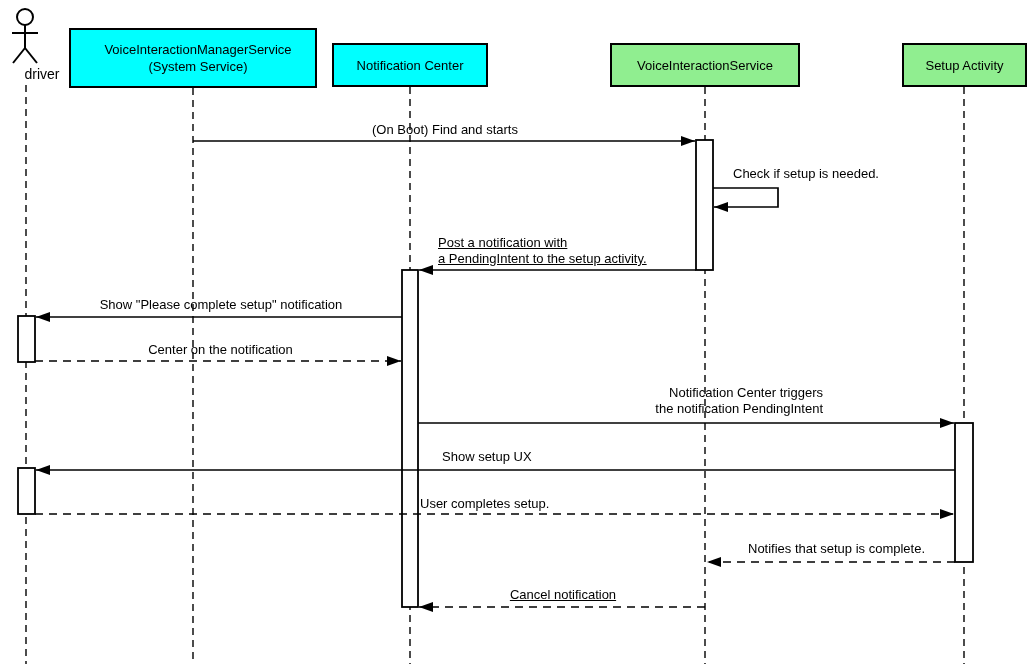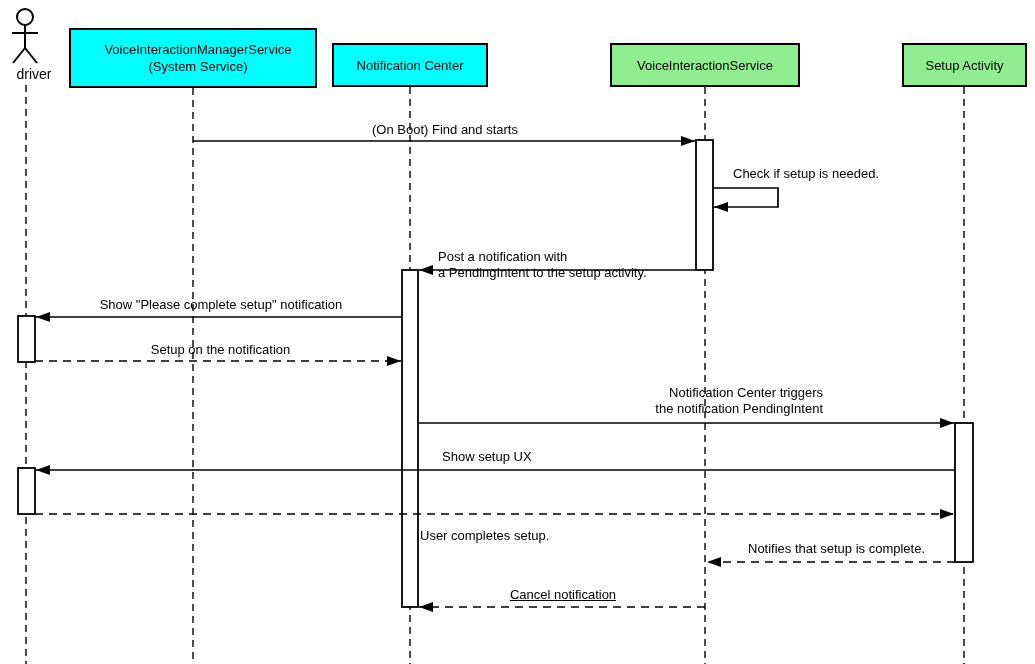--- a/index.html
+++ b/index.html
@@ -67,21 +67,21 @@
       <line class="arrow" x1="402" y1="317" x2="36" y2="317" marker-end="url(#ah)"></line>
       <line class="arrow dashed" x1="35" y1="361" x2="401" y2="361" marker-end="url(#ah)"></line>
       <line class="arrow" x1="418" y1="423" x2="954" y2="423" marker-end="url(#ah)"></line>
       <line class="arrow" x1="955" y1="470" x2="36" y2="470" marker-end="url(#ah)"></line>
       <line class="arrow dashed" x1="35" y1="514" x2="954" y2="514" marker-end="url(#ah)"></line>
       <line class="arrow dashed" x1="955" y1="562" x2="707" y2="562" marker-end="url(#ah)"></line>
       <line class="arrow dashed" x1="705" y1="607" x2="419" y2="607" marker-end="url(#ah)"></line>
     </g>
   </svg>
 
-  <div class="actor-label" style="left:8px;top:66px;width:52px;">driver</div>
+  <div class="actor-label" style="left:16px;top:66px;width:52px;">driver</div>
 
   <div class="pbox" style="left: 69px; top: 28px; width: 248px; height: 60px; background-color: rgb(0, 255, 255); padding-left: 10px;">
     <div>VoiceInteractionManagerService</div>
     <div>(System Service)</div>
   </div>
 
   <div class="pbox" style="left: 332px; top: 43px; width: 156px; height: 44px; background-color: rgb(0, 255, 255);">
     <div>Notification Center</div>
   </div>
 
@@ -90,35 +90,35 @@
   </div>
 
   <div class="pbox" style="left: 902px; top: 43px; width: 125px; height: 44px; background-color: rgb(144, 238, 144);">
     <div>Setup Activity</div>
   </div>
 
   <div class="msg l" style="left:733px;top:166px;width:190px;">Check if setup is needed.</div>
 
   <div class="msg c" style="left:335px;top:122px;width:220px;">(On Boot) Find and starts</div>
 
-  <div class="msg l" style="left:438px;top:249px;width:250px;">
+  <div class="msg l" style="left:438px;top:235px;width:250px;text-decoration:underline;">
     <div>Post a notification with</div>
     <div>a PendingIntent to the setup activity.</div>
   </div>
 
   <div class="msg c" style="left:76px;top:297px;width:290px;">Show "Please complete setup" notification</div>
 
-  <div class="msg c" style="left:118px;top:342px;width:205px;">Setup on the notification</div>
+  <div class="msg c" style="left:118px;top:342px;width:205px;">Center on the notification</div>
 
   <div class="msg l" style="left:593px;top:385px;width:230px;text-align:right;">
     <div>Notification Center triggers</div>
     <div>the notification PendingIntent</div>
   </div>
 
   <div class="msg l" style="left:442px;top:449px;width:110px;">Show setup UX</div>
 
-  <div class="msg l" style="left:420px;top:496px;width:150px;margin-top:32px;">User completes setup.</div>
+  <div class="msg l" style="left:420px;top:496px;width:150px;">User completes setup.</div>
 
   <div class="msg l" style="left:748px;top:541px;width:215px;">Notifies that setup is complete.</div>
 
   <div class="msg c" style="left:488px;top:587px;width:150px;text-decoration:underline;">Cancel notification</div>
 
 </div>
 
 </body></html>

